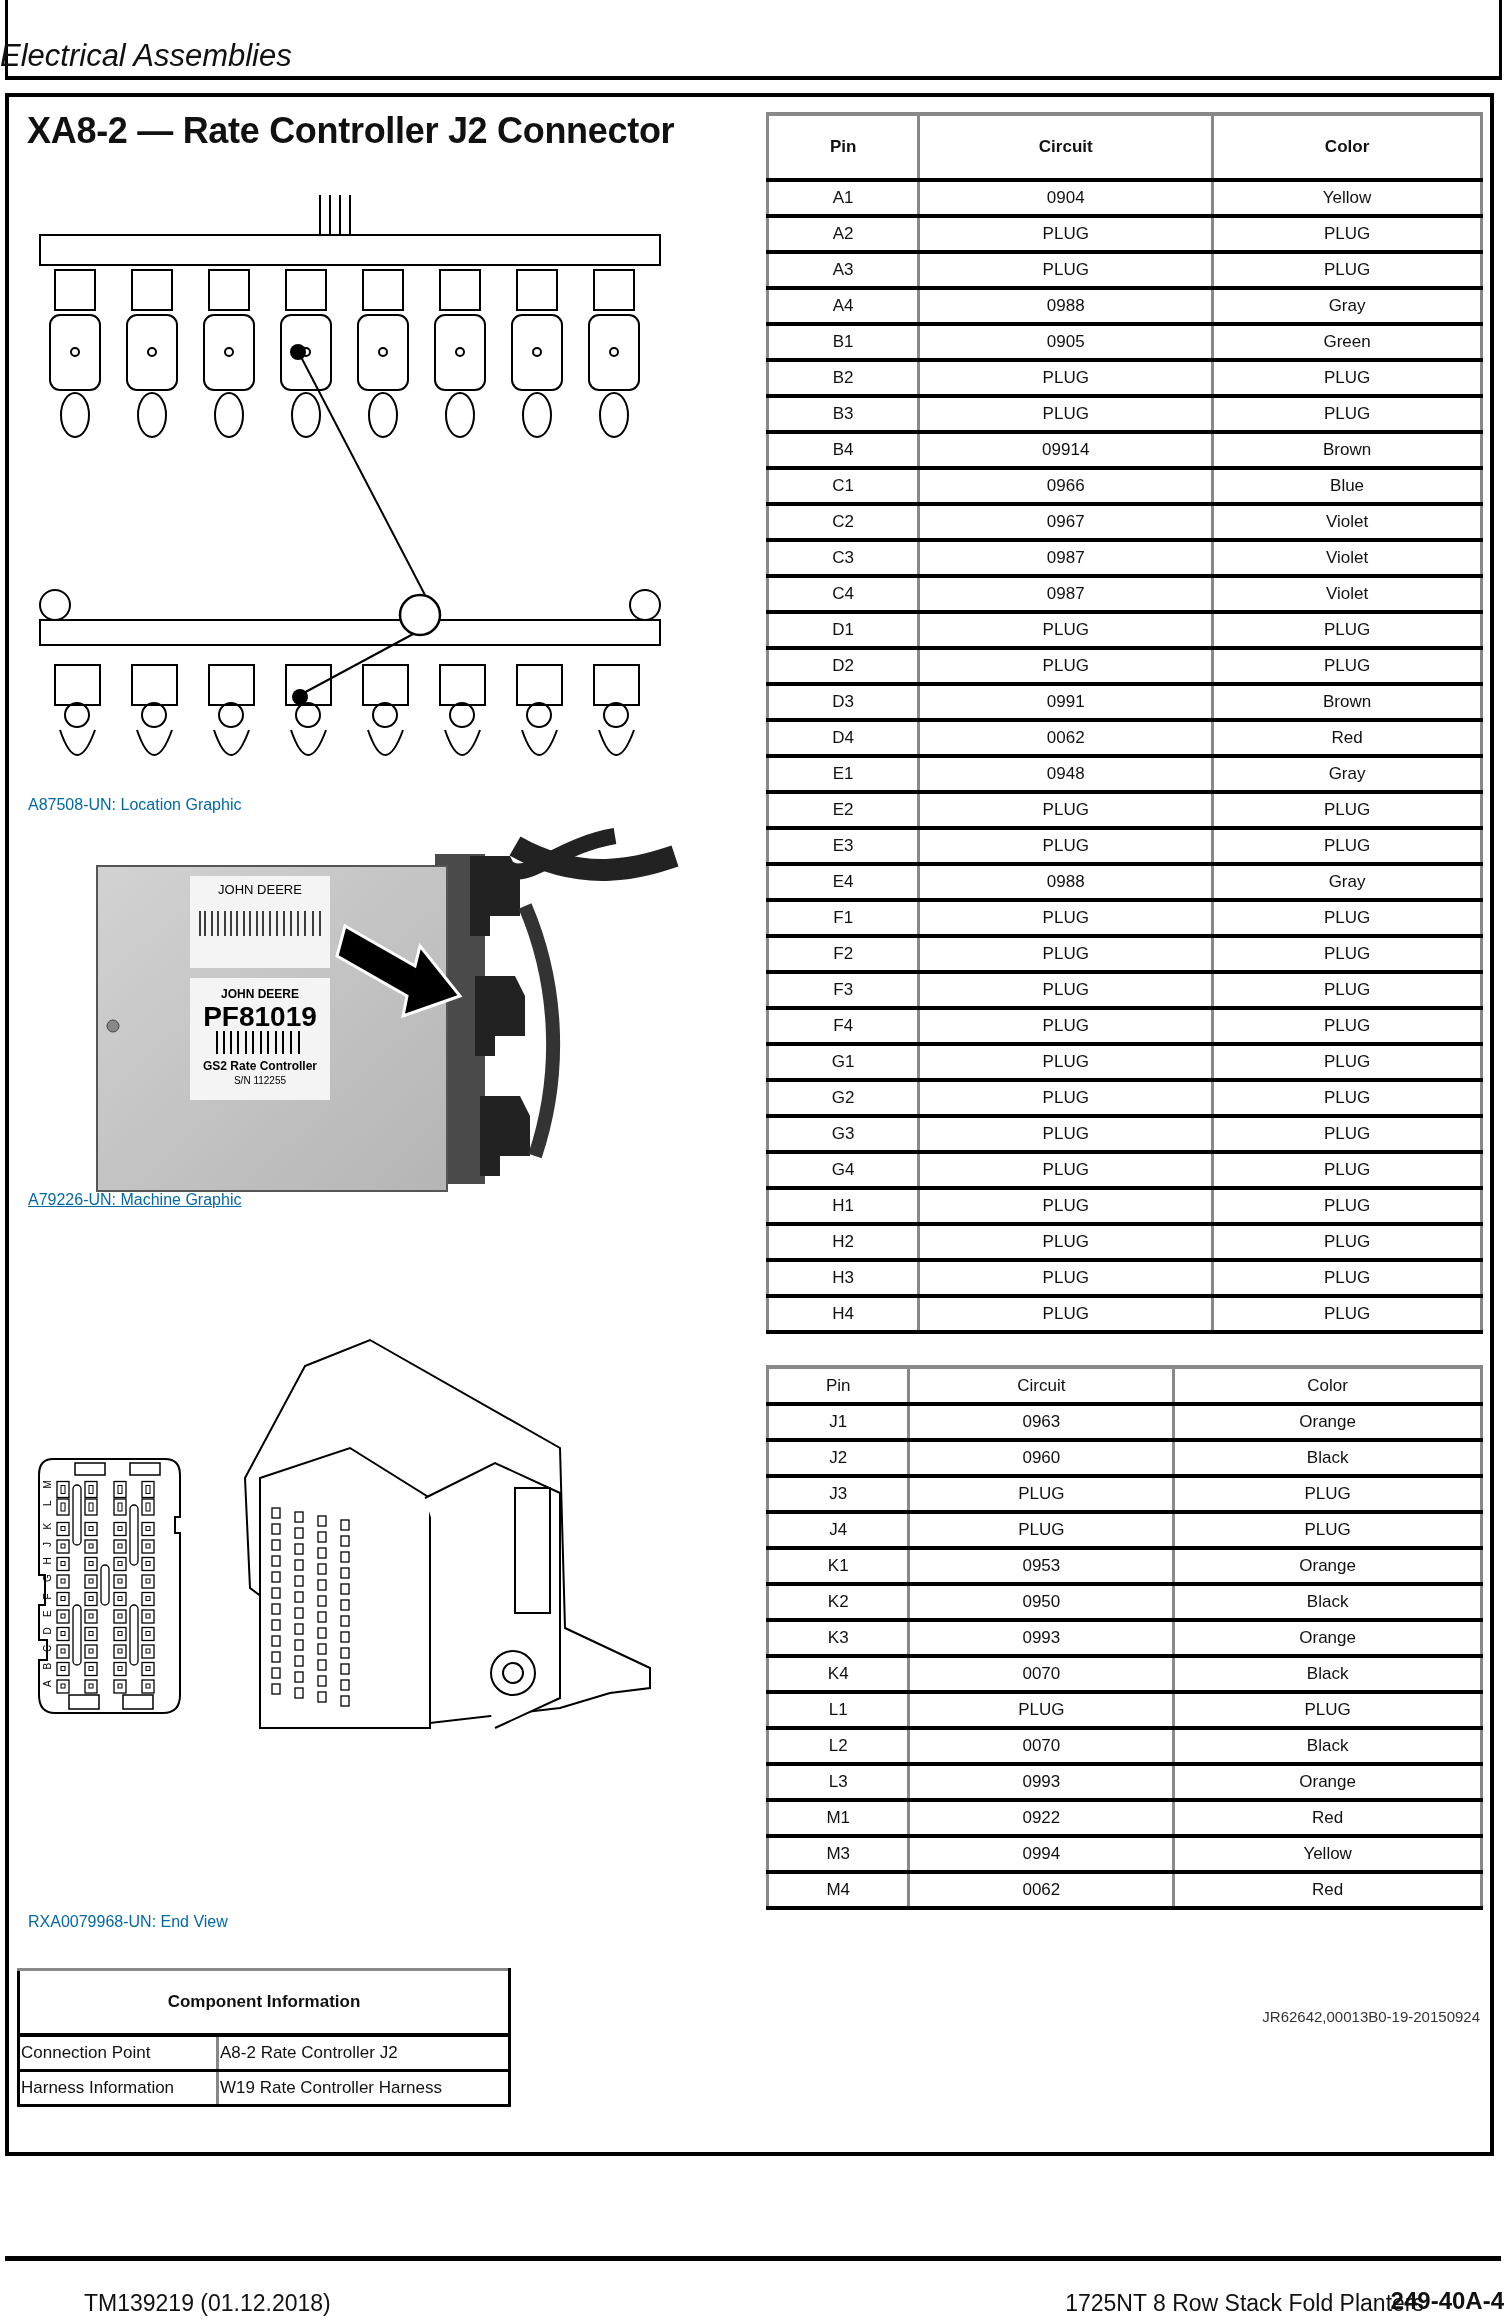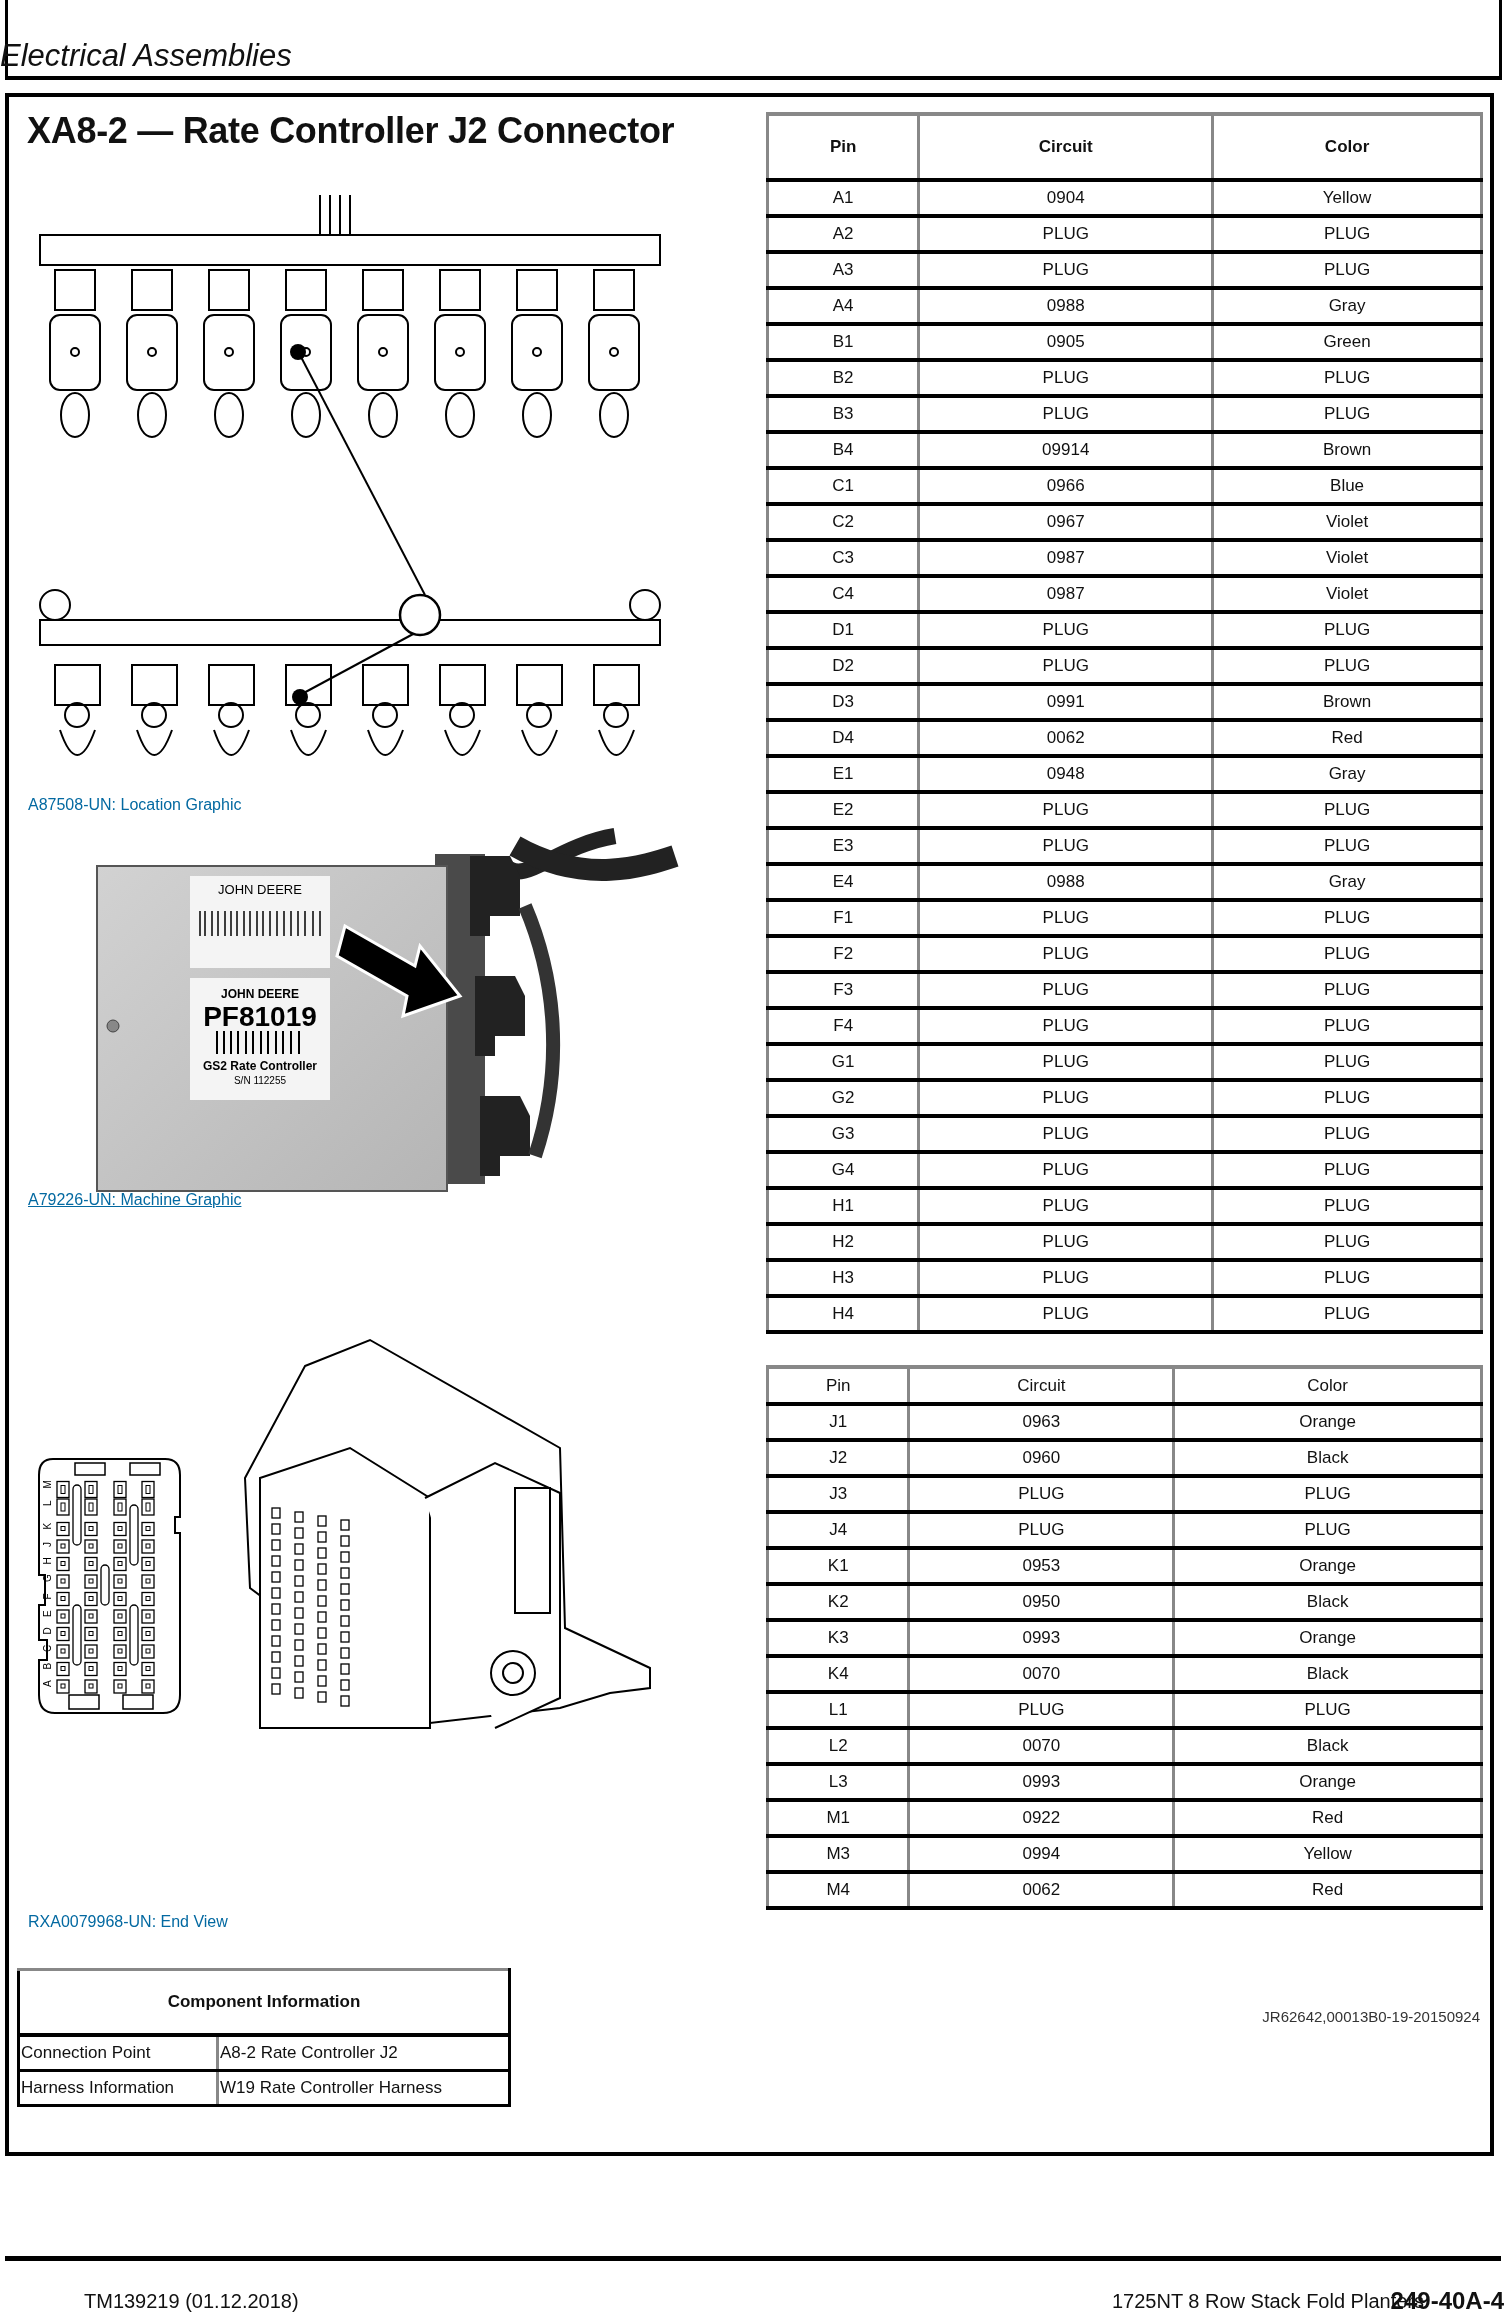--- a/index.html
+++ b/index.html
@@ -21,21 +21,21 @@
   #t2{left:766px;top:1365px;width:717px;border-top:4px solid #888;}
   #t2 th{height:33px;font-weight:normal;}
   #t2 td{height:32px;}
   #t2 col.c1{width:142px;} #t2 col.c2{width:266px;} #t2 col.c3{width:309px;}
   #jr-code{right:24px;top:2008px;font-size:15px;color:#333;}
   #comp{position:absolute;left:17px;top:1968px;width:494px;border-collapse:collapse;font-size:17px;border:3px solid #000;border-top:3px solid #888;}
   #comp th{height:60px;font-weight:bold;text-align:center;border-bottom:4px solid #000;}
   #comp td{height:32px;text-align:left;padding:0 0 0 1px;border-bottom:3px solid #000;}
   #comp td.k{width:195px;border-right:3px solid #888;}
   #footer-rule{left:5px;top:2256px;width:1496px;height:5px;background:#000;}
-  .ft{top:2290px;font-size:20px;}
+  .ft{top:2290px;font-size:23px;}
   #ft-left{left:84px;}
   #ft-mid{left:0;width:1504px;text-align:right;font-weight:bold;font-size:24px;top:2287px;}
   #ft-right{right:80px;}
   svg{position:absolute;overflow:visible;}
 </style>
 </head>
 <body>
 
 <div id="hdr-frame" class="abs"></div>
 <div id="hdr-title" class="abs">Electrical Assemblies</div>

